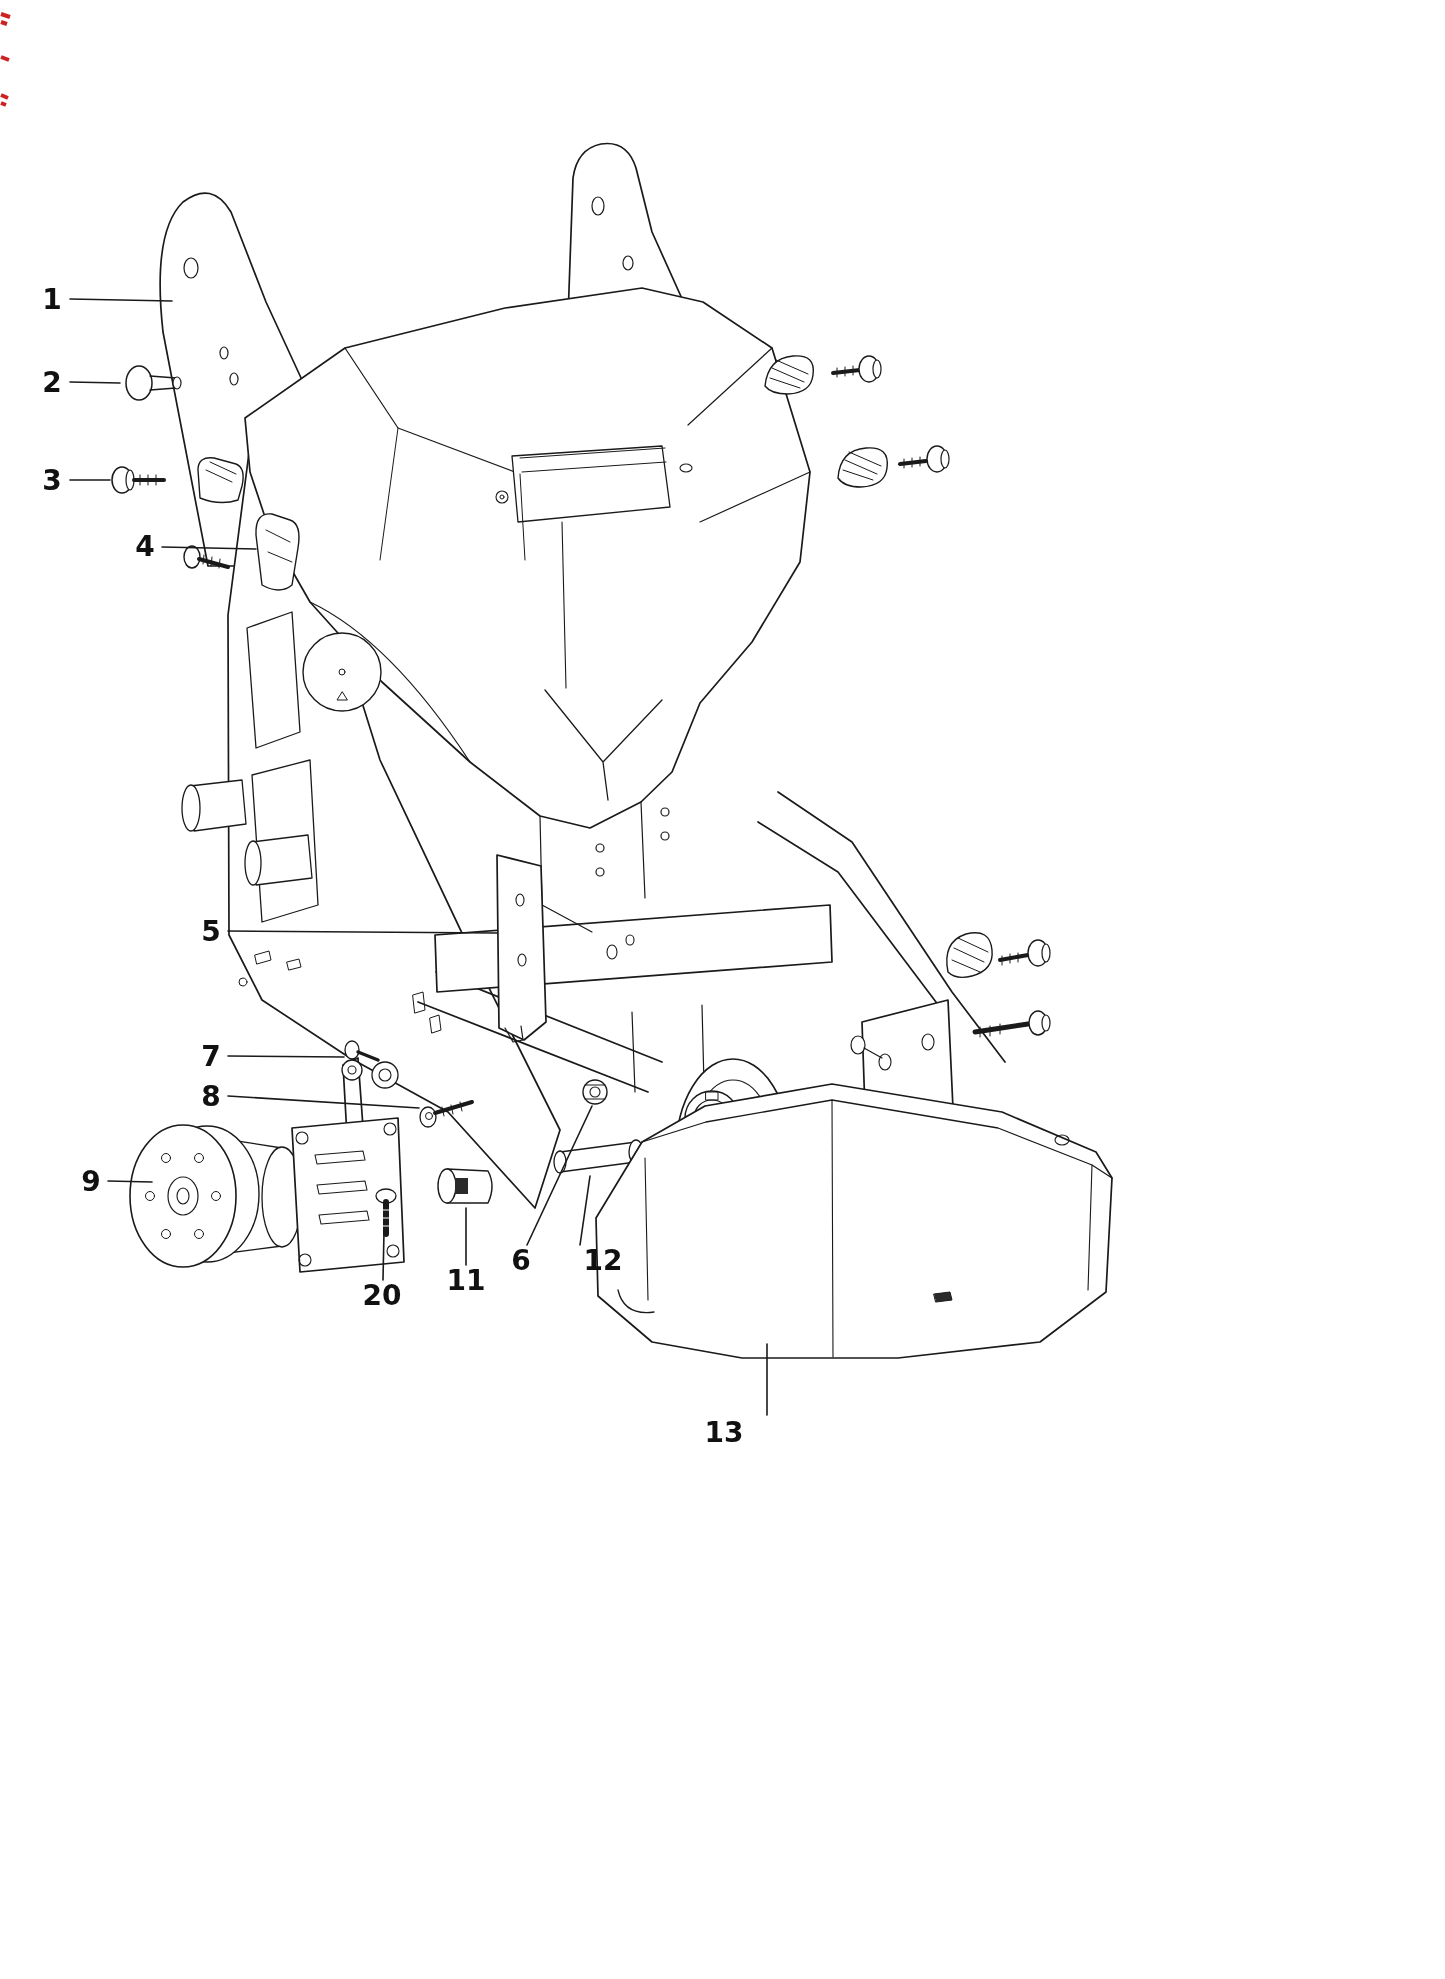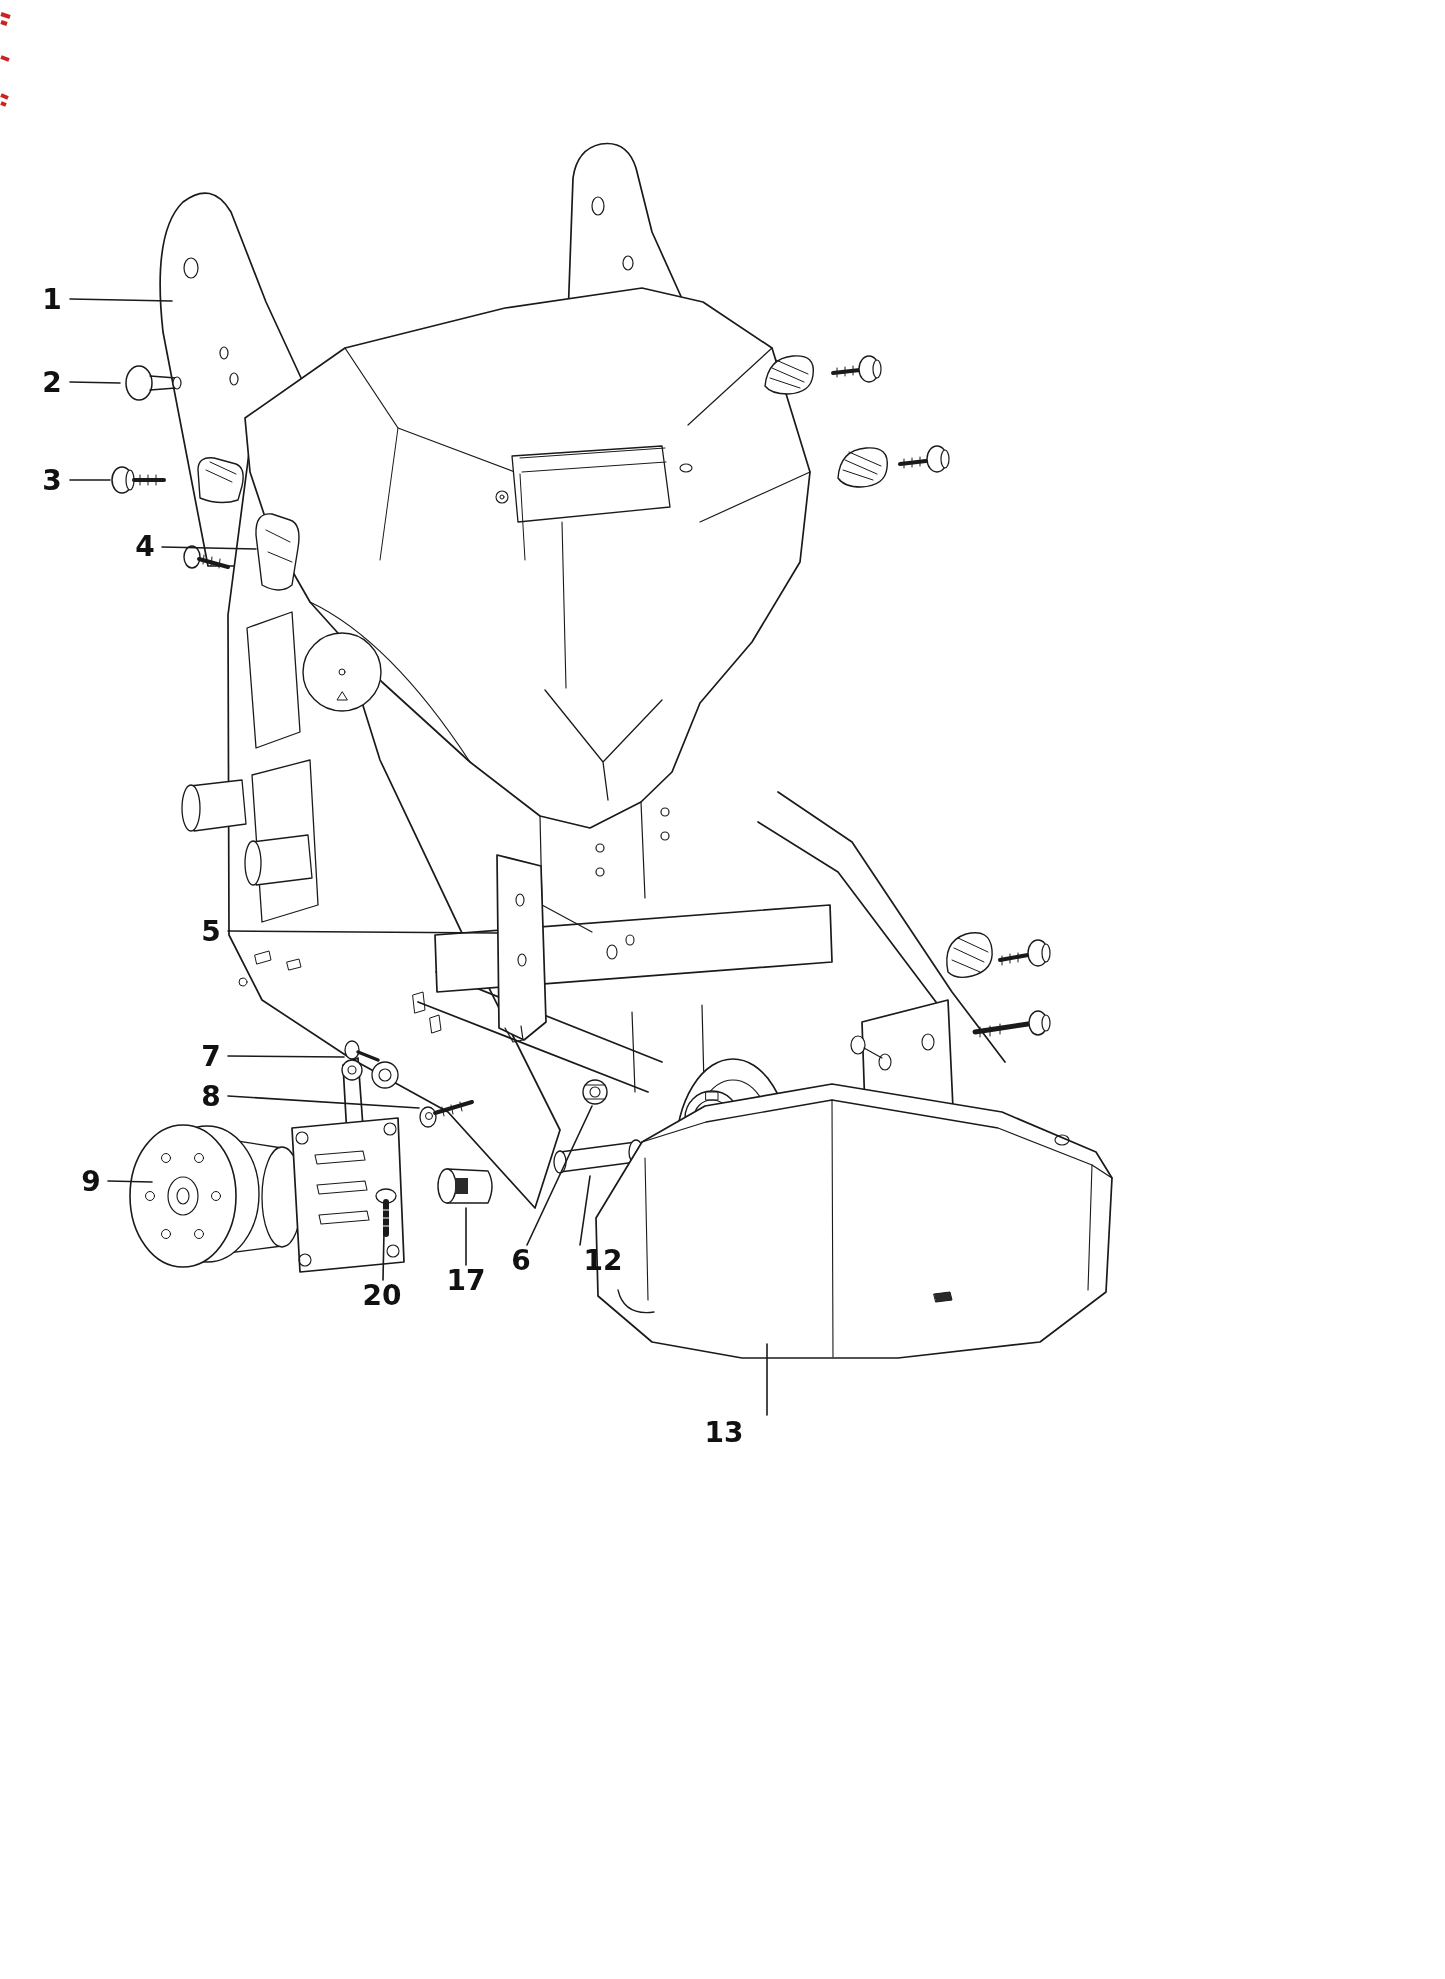--- a/index.html
+++ b/index.html
@@ -297,17 +297,17 @@
   <div class="callout" style="left:52px;top:299px">1</div>
   <div class="callout" style="left:52px;top:382px">2</div>
   <div class="callout" style="left:52px;top:480px">3</div>
   <div class="callout" style="left:145px;top:546px">4</div>
   <div class="callout" style="left:211px;top:931px">5</div>
   <div class="callout" style="left:521px;top:1260px">6</div>
   <div class="callout" style="left:211px;top:1056px">7</div>
   <div class="callout" style="left:211px;top:1096px">8</div>
   <div class="callout" style="left:91px;top:1181px">9</div>
   <div class="callout" style="left:382px;top:1295px">20</div>
-  <div class="callout" style="left:466px;top:1280px">17</div>
+  <div class="callout" style="left:466px;top:1280px">11</div>
   <div class="callout" style="left:603px;top:1260px">12</div>
   <div class="callout" style="left:724px;top:1432px">13</div>
 
 </div>
 
 </body></html>

